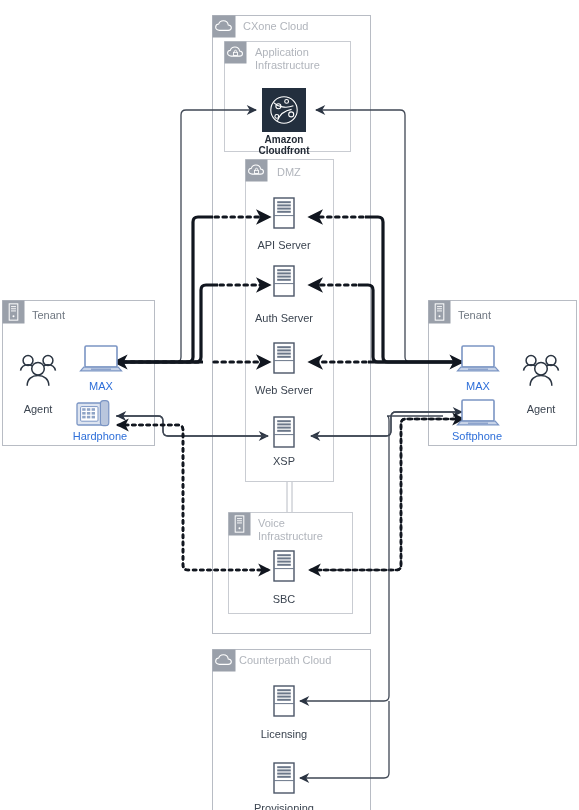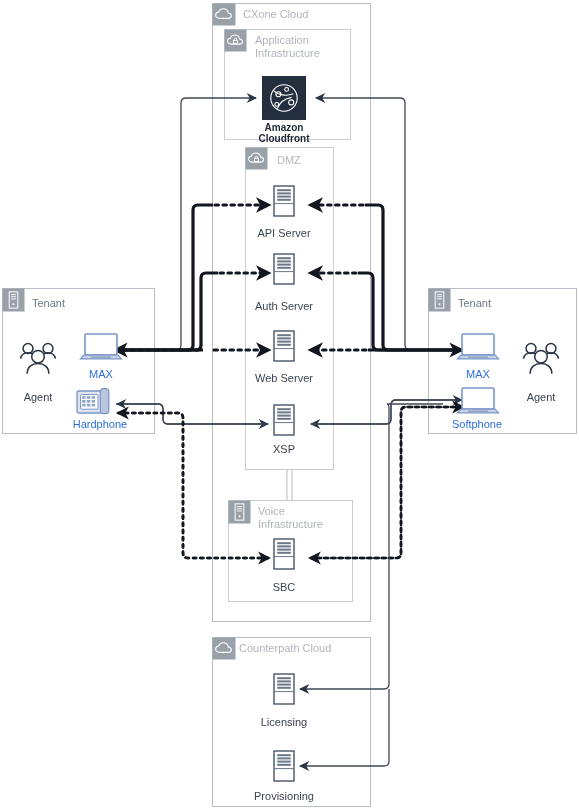--- a/index.html
+++ b/index.html
@@ -2,21 +2,21 @@
 <html><head>
 <meta charset="utf-8">
 <title>CXone Cloud Architecture Diagram</title>
 <style>
   html,body{margin:0;padding:0;background:#ffffff;}
   body{
     font-family:"Liberation Sans","DejaVu Sans",sans-serif;
     width:579px;height:810px;position:relative;overflow:hidden;
     -webkit-font-smoothing:antialiased;
   }
-  #stage{position:absolute;left:0;top:0;width:579px;height:572px;}
+  #stage{position:absolute;left:0;top:12px;width:579px;height:572px;}
   svg#diagram{position:absolute;left:0;top:0;width:579px;height:810px;display:block;}
 
   
   .container-box{fill:#ffffff;stroke:#b8bcc4;stroke-width:1;}
   .container-box.inner{stroke:#c9ccd2;}
   .hdr-chip{fill:#9aa0aa;}
   .hdr-text{font-family:"Liberation Sans","DejaVu Sans",sans-serif;font-size:11px;fill:#b1b5bc;}
   .hdr-text.dark{fill:#6f7781;}
   .node-label{font-family:"Liberation Sans","DejaVu Sans",sans-serif;font-size:11px;fill:#3b4450;text-anchor:middle;}
   .node-label.blue{fill:#2e6fd9;}

